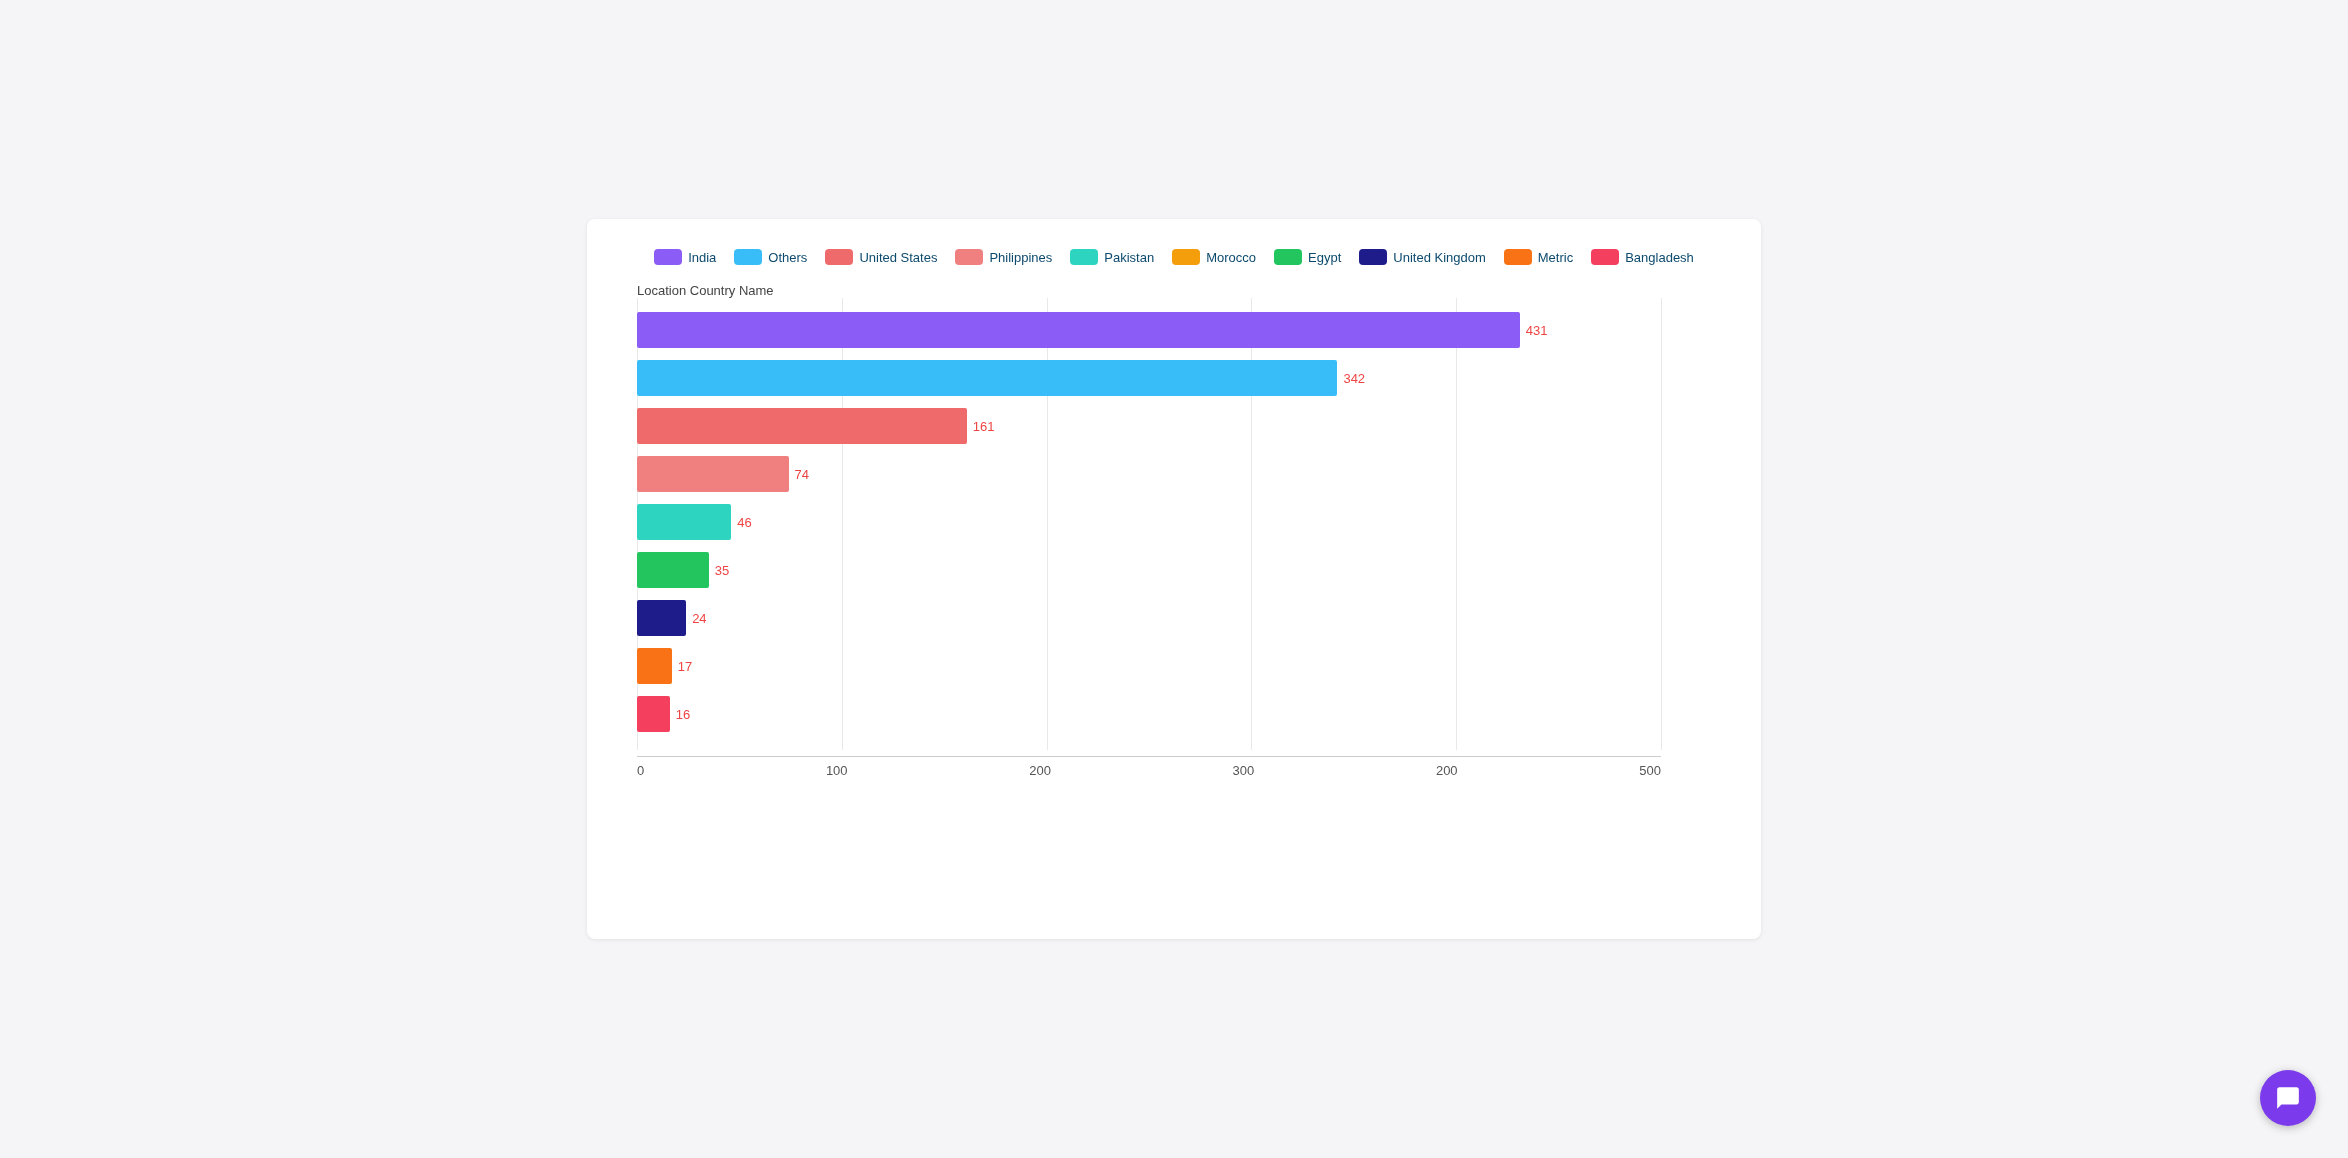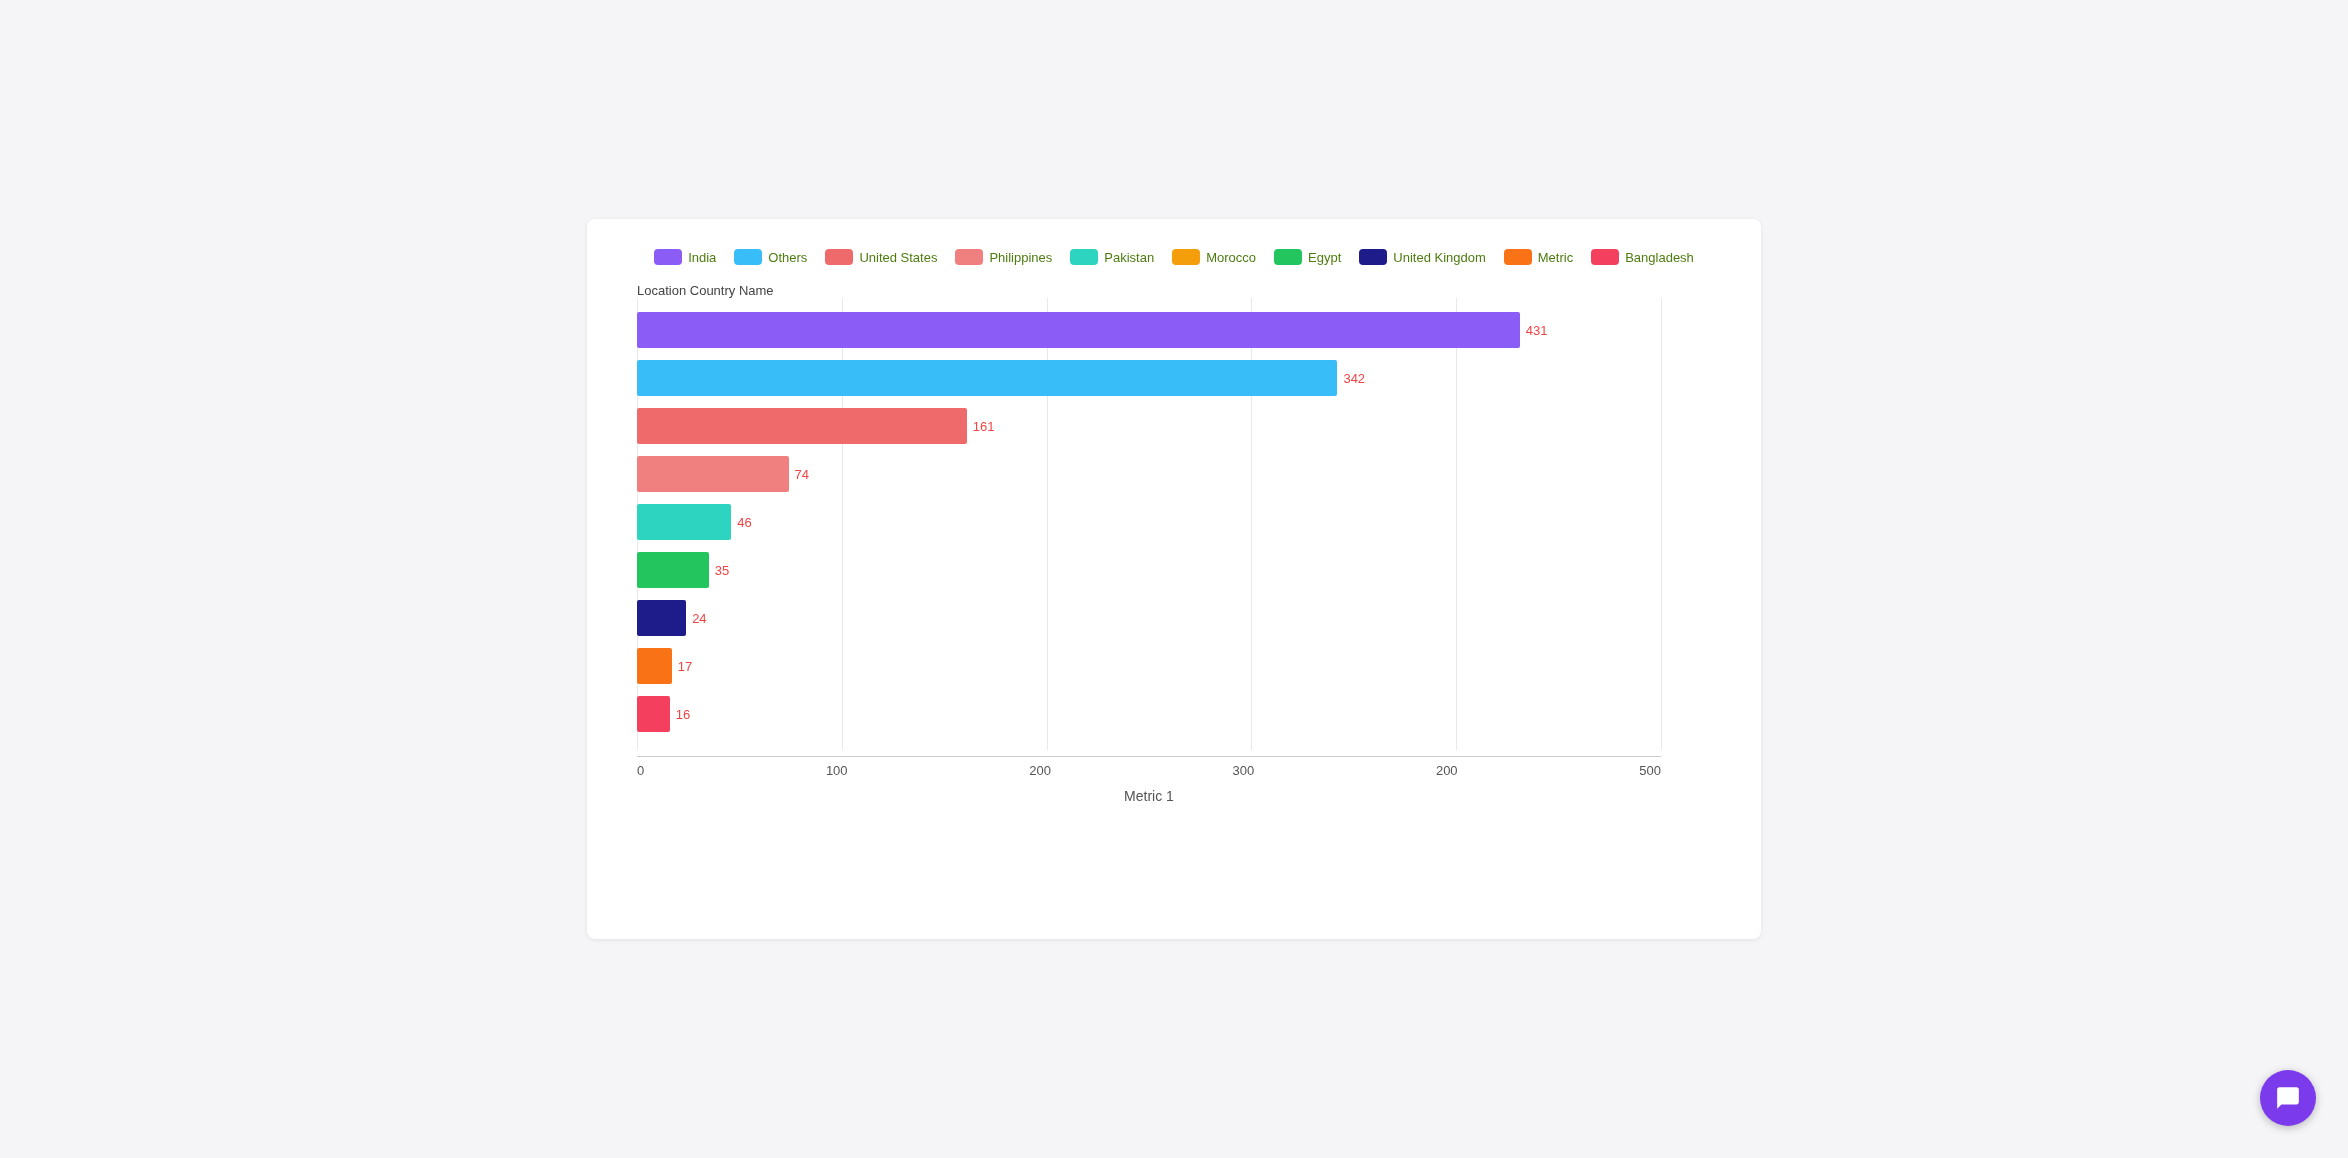--- a/index.html
+++ b/index.html
@@ -25,21 +25,21 @@
       flex-wrap: wrap;
       justify-content: center;
       gap: 10px 18px;
       margin-bottom: 18px;
     }
     .legend-item {
       display: flex;
       align-items: flex-end;
       gap: 6px;
       font-size: 13px;
-      color: #4d7c0f;
+      color: #0c4a6e;
     }
     .legend-swatch {
       width: 28px;
       height: 16px;
       border-radius: 4px;
       flex-shrink: 0;
     }
     .axis-title-y {
       font-size: 13px;
       color: #444;
@@ -238,21 +238,20 @@
 
     <div style="margin-left:10px; margin-right:60px;">
       <div class="x-axis" id="x-axis-ticks">
           <span class="x-tick">0</span>
           <span class="x-tick">100</span>
           <span class="x-tick">200</span>
           <span class="x-tick">300</span>
           <span class="x-tick">200</span>
           <span class="x-tick">500</span>
         </div>
-      <div class="axis-title-x">Metric 1</div>
     </div>
   </div>
 </div>
 
 <div class="chat-btn">
   <svg viewBox="0 0 24 24">
     <path d="M20 2H4c-1.1 0-2 .9-2 2v18l4-4h14c1.1 0 2-.9 2-2V4c0-1.1-.9-2-2-2z"></path>
   </svg>
 </div>
 

